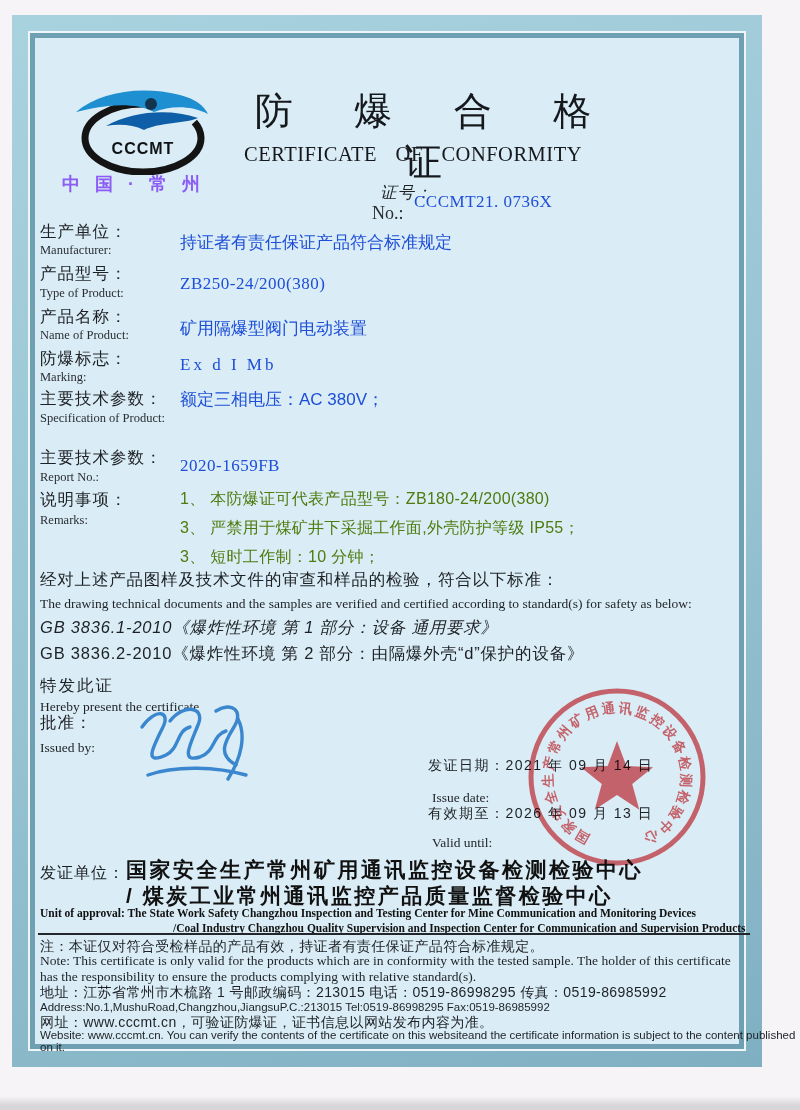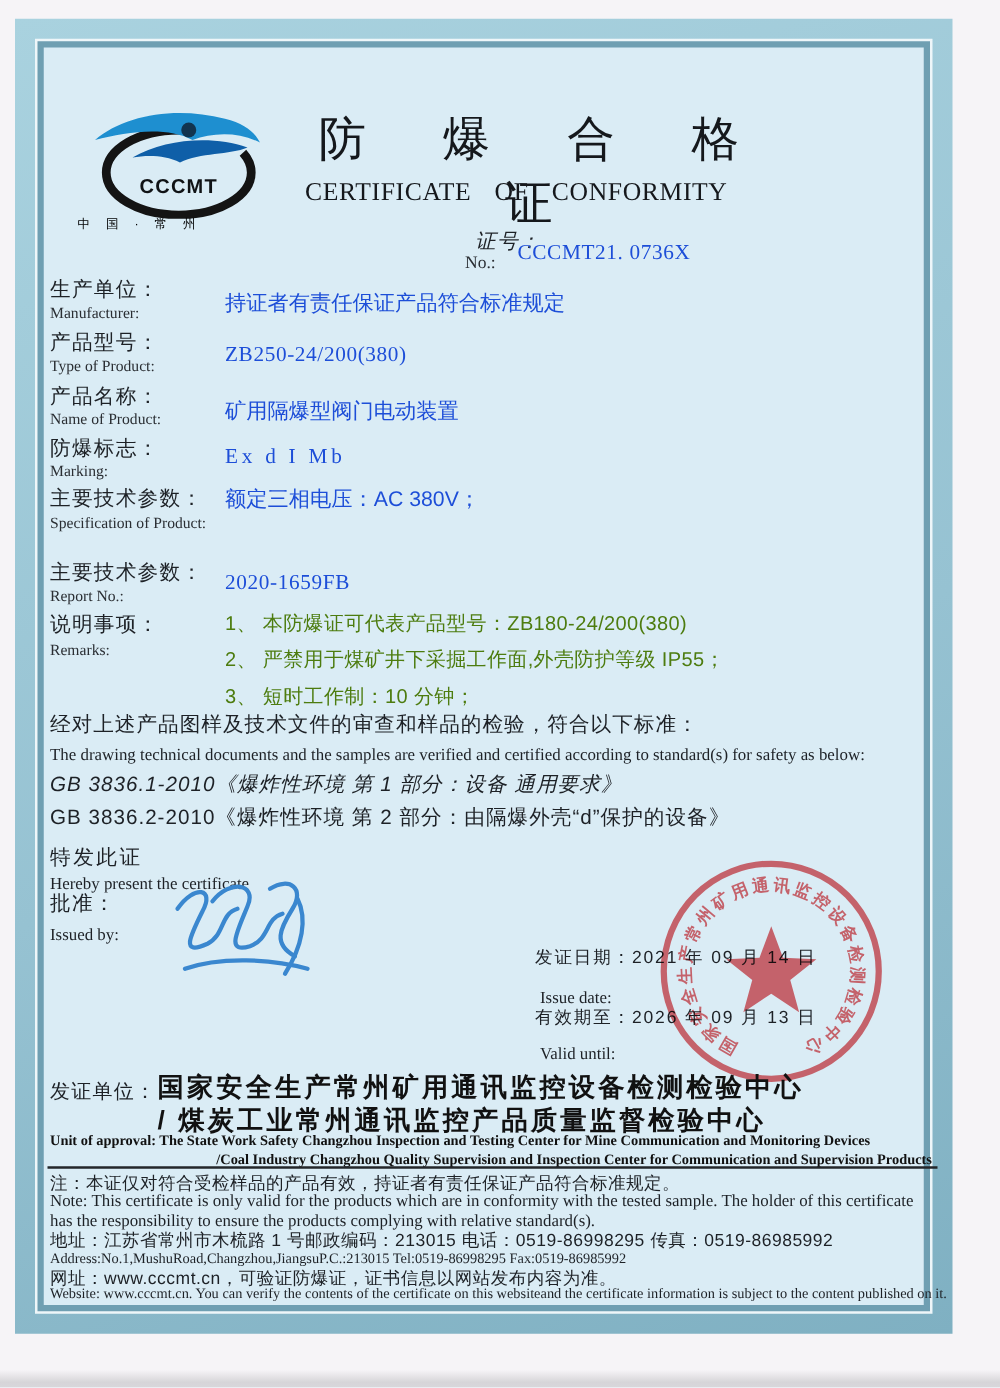--- a/index.html
+++ b/index.html
@@ -52,25 +52,25 @@
     word-spacing:13px;letter-spacing:.5px;
   }
   .remark-line{font-size:16px;color:#4d7c0f;margin-bottom:8px;letter-spacing:.3px;}
   .std-cn{font-size:16.5px;letter-spacing:.8px;}
   .std-en{font-family:"Liberation Serif","DejaVu Serif",serif;font-size:13.5px;}
   .date-line{font-size:14px;letter-spacing:1.5px;}
   .appr-cn{font-size:21px;font-weight:bold;letter-spacing:2.5px;color:#111;}
   .appr-en{font-family:"Liberation Serif","DejaVu Serif",serif;font-size:11.5px;font-weight:bold;color:#111;}
   .foot-cn{font-size:14px;letter-spacing:.4px;}
   .foot-en{font-family:"Liberation Serif","DejaVu Serif",serif;font-size:13.5px;line-height:15.5px;}
-  .foot-en-sm{font-family:Liberation Serif, serif;font-size:11.5px;}
+  .foot-en-sm{font-family:Liberation Sans, sans-serif;font-size:11.5px;}
   .divider{background:#23262a;height:2px;}
   .stamp-char{font-size:13.5px;fill:var(--red);font-weight:bold;text-anchor:middle;dominant-baseline:central;
     font-family:"Liberation Sans","DejaVu Sans",sans-serif;}
-  .region-text{font-size:10px;letter-spacing:5px;color:#000000;}
+  .region-text{font-size:18px;letter-spacing:5px;color:#8b5cf6;font-weight:bold;}
 </style>
 </head>
 <body>
 
 <div class="frame-band">
   <div class="frame-gap">
       <div class="frame-line">
         <div class="frame-content"></div>
       </div>
     </div>
@@ -84,21 +84,21 @@
     <path d="M58,46 C84,31 122,28 150,38 C136,44 112,42 96,50 C84,44 70,44 58,46 Z" fill="#0f5fa8"></path>
     <circle cx="103" cy="24" r="6" fill="#12344f"></circle>
     <text x="95" y="74" text-anchor="middle" font-size="16" font-weight="bold" fill="#101316" letter-spacing="1">CCCMT</text>
   </svg>
   <div class="abs region-text" style="left:62px;top:172px;">中 国 · 常 州</div>
 
   <div class="abs title-en" style="left:218px;top:143px;width:390px;">CERTIFICATE   OF   CONFORMITY</div>
   <div class="abs title-cn" style="left:228px;top:86px;width:390px;">防 爆 合 格 证</div>
 
   <div class="abs cn-label" style="left:380px;top:182px;font-style:italic;">证号：</div>
-  <div class="abs en-label" style="left:372px;top:203px;font-size:14px;">No.:</div>
+  <div class="abs en-label" style="left:372px;top:203px;font-size:18px;">No.:</div>
   <div class="abs value latin" style="left:414px;top:192px;">CCCMT21. 0736X</div>
 
   <div class="abs cn-label" style="left:40px;top:221px;">生产单位：</div>
   <div class="abs en-label" style="left:40px;top:243px;">Manufacturer:</div>
   <div class="abs value" style="left:180px;top:231px;">持证者有责任保证产品符合标准规定</div>
 
   <div class="abs cn-label" style="left:40px;top:263px;">产品型号：</div>
   <div class="abs en-label" style="left:40px;top:286px;">Type of Product:</div>
   <div class="abs value latin" style="left:180px;top:274px;">ZB250-24/200(380)</div>
 
@@ -115,21 +115,21 @@
   <div class="abs value" style="left:180px;top:388px;">额定三相电压：AC 380V；</div>
 
   <div class="abs cn-label" style="left:40px;top:447px;">主要技术参数：</div>
   <div class="abs en-label" style="left:40px;top:470px;">Report No.:</div>
   <div class="abs value latin" style="left:180px;top:456px;">2020-1659FB</div>
 
   <div class="abs cn-label" style="left:40px;top:489px;">说明事项：</div>
   <div class="abs en-label" style="left:40px;top:513px;">Remarks:</div>
   <div class="abs" style="left:180px;top:489px;width:540px;">
     <div class="remark-line">1、 本防爆证可代表产品型号：ZB180-24/200(380)</div>
-    <div class="remark-line">2、 严禁用于煤矿井下采掘工作面,外壳防护等级 IP55；</div>
+    <div class="remark-line">3、 严禁用于煤矿井下采掘工作面,外壳防护等级 IP55；</div>
     <div class="remark-line">3、 短时工作制：10 分钟；</div>
   </div>
 
   <div class="abs std-cn" style="left:40px;top:569px;">经对上述产品图样及技术文件的审查和样品的检验，符合以下标准：</div>
   <div class="abs std-en" style="left:40px;top:596px;">The drawing technical documents and the samples are verified and certified according to standard(s) for safety as below:</div>
   <div class="abs std-cn" style="left:40px;top:617px;font-style:italic;">GB 3836.1-2010《爆炸性环境 第 1 部分：设备 通用要求》</div>
   <div class="abs std-cn" style="left:40px;top:643px;">GB 3836.2-2010《爆炸性环境 第 2 部分：由隔爆外壳“d”保护的设备》</div>
 
   <div class="abs cn-label" style="left:40px;top:675px;letter-spacing:2px;">特发此证</div>
   <div class="abs std-en" style="left:40px;top:699px;">Hereby present the certificate</div>

